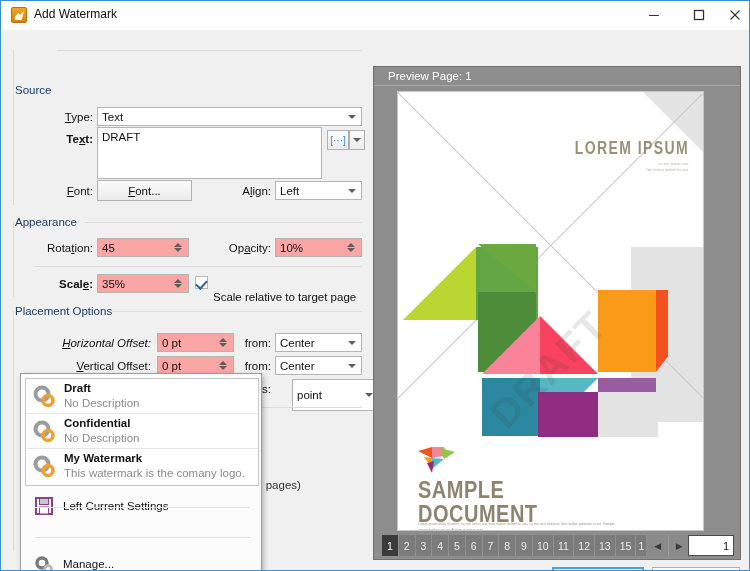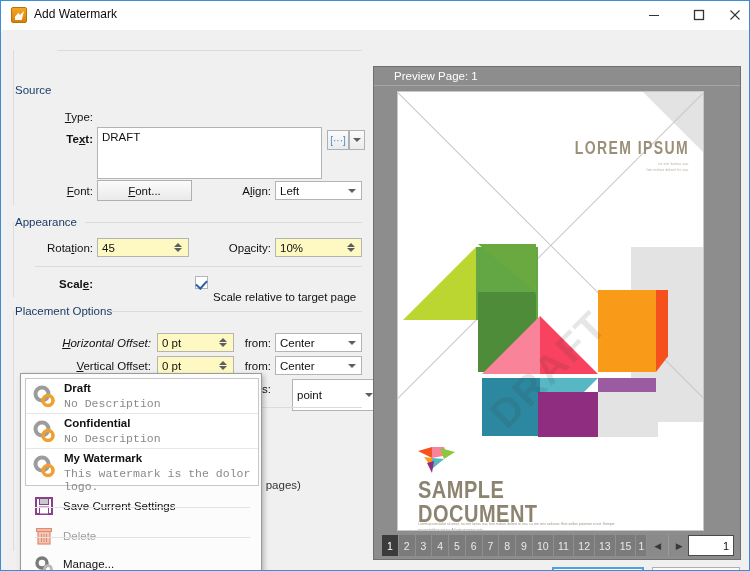--- a/index.html
+++ b/index.html
@@ -85,21 +85,21 @@
     padding-left: 4px;
   }
   .combo .arrow {
     position: absolute; right: 5px; top: 50%;
     width: 0; height: 0; margin-top: -2px;
     border-left: 4px solid transparent;
     border-right: 4px solid transparent;
     border-top: 4px solid #5e5e5e;
   }
   .spin {
-    position: absolute; background: #fef9c3;
+    position: absolute; background: #fca5a5;
     border: 1px solid #b4b4b4;
     font-size: 11.5px; color: #111;
     display: flex; align-items: center;
     padding-left: 4px;
   }
   .spin .up, .spin .dn {
     position: absolute; right: 6px;
     width: 0; height: 0;
     border-left: 4px solid transparent;
     border-right: 4px solid transparent;
@@ -170,41 +170,41 @@
   #menu-presets {
     position: absolute; left: 4px; top: 4px; width: 234px; height: 108px;
     border: 1px solid #c7c7c7; background: #fff;
   }
   .preset {
     position: relative; height: 35px; padding-left: 38px;
     border-bottom: 1px solid #e6e6e6;
   }
   .preset:last-child { border-bottom: none; }
   .preset .ptitle { position: absolute; left: 38px; top: 3px; font-weight: bold; font-size: 11.5px; color: #111; }
-  .preset .pdesc  { position: absolute; left: 38px; top: 18px; font-size: 11.5px; color: #8a8a8a; font-family: Liberation Mono, monospace; }
+  .preset .pdesc  { position: absolute; left: 38px; top: 18px; font-size: 11.5px; color: #8a8a8a; }
   .gear-pair { position: absolute; left: 6px; top: 5px; width: 26px; height: 26px; }
   .menu-item {
     position: absolute; left: 4px; width: 234px; height: 30px;
     display: flex; align-items: center; padding-left: 38px;
     font-size: 11.5px; color: #111;
   }
   .menu-item.disabled { color: #a0a0a0; }
   .menu-sep { position: absolute; left: 14px; width: 215px; height: 1px; background: #e2e2e2; }
 
   
   #preview {
     position: absolute; left: 371px; top: 36px; width: 368px; height: 494px;
     background: #8d8d8d;
     border: 1px solid #707070;
   }
   #preview-header {
     position: absolute; left: 0; top: 0; width: 100%; height: 18px;
     background: #8d8d8d;
     color: #ffffff; font-size: 11.5px;
-    display: flex; align-items: center; padding-left: 20px;
+    display: flex; align-items: center; padding-left: 14px;
   }
   #preview-header-rule {
     position: absolute; left: 0; top: 18px; width: 100%; height: 1px; background: #a6a6a6;
   }
   #page-canvas {
     position: absolute; left: 23px; top: 24px; width: 307px; height: 440px;
     background: #ffffff;
     border: 1px solid #c8c8c8;
     overflow: hidden;
   }
@@ -301,20 +301,24 @@
 
   <div id="body">
 
     <div id="left-pane">
 
       <div class="group-title" style="left:8px; top:9px;margin-top:40px;">Source</div>
       <div class="group-line" style="left:50px; top:15px; width:305px;"></div>
       <div class="group-line" style="left:6px; top:15px; width:1px; height:155px;"></div>
 
       <div class="field-label" style="left:20px; top:76px; width:66px;"><u>T</u>ype:</div>
+      <div class="combo" style="left:90px; top:72px; width:265px; height:19px;">
+        <span>Text</span>
+        <span class="arrow"></span>
+      </div>
 
       <div class="field-label" style="left:20px; top:98px; width:66px;font-weight:bold;">Te<u>x</u>t:</div>
       <div class="tbox" style="left:90px; top:92px; width:225px; height:52px; align-items:flex-start; padding-top:3px;">
         <span>DRAFT</span>
       </div>
       <div id="insert-btn">
         <span>[···]</span>
       </div>
       <div id="insert-drop">
         <span class="arrow"></span>
@@ -342,20 +346,25 @@
       </div>
       <div class="field-label" style="left:205px; top:207px; width:59px;">Op<u>a</u>city:</div>
       <div class="spin" style="left:268px; top:203px; width:87px; height:19px;">
         <span>10%</span>
         <span class="up"></span>
         <span class="dn"></span>
       </div>
       <div class="group-line" style="left:28px; top:231px; width:327px;"></div>
 
       <div class="field-label" style="left:20px; top:243px; width:66px;font-weight:bold;">Scal<u>e</u>:</div>
+      <div class="spin" style="left:90px; top:239px; width:92px; height:19px;">
+        <span>35%</span>
+        <span class="up"></span>
+        <span class="dn"></span>
+      </div>
       <div id="chk-box"></div>
       <div style="position:absolute; left:206px; top:256px; font-size:11.5px; color:#111;">Scale relative to target page</div>
 
       <div class="group-title" style="left:8px; top:270px;">Placement Options</div>
       <div class="group-line" style="left:105px; top:276px; width:250px;"></div>
       <div class="group-line" style="left:6px; top:276px; width:1px; height:240px;"></div>
 
       <div class="field-label" style="left:20px; top:302px; width:124px;font-style:italic;"><u>H</u>orizontal Offset:</div>
       <div class="spin" style="left:150px; top:298px; width:77px; height:19px;">
         <span>0 pt</span>
@@ -411,44 +420,34 @@
             <span class="ptitle">Confidential</span>
             <span class="pdesc">No Description</span>
           </div>
 
           <div class="preset">
             <svg class="gear-pair" viewBox="0 0 26 26">
               <circle cx="10" cy="10" r="6.5" fill="none" stroke="#9c9c9c" stroke-width="4"></circle>
               <circle cx="16" cy="16.5" r="5" fill="none" stroke="#f0a030" stroke-width="3.6"></circle>
             </svg>
             <span class="ptitle">My Watermark</span>
-            <span class="pdesc">This watermark is the dolor logo.</span>
+            <span class="pdesc">This watermark is the comany logo.</span>
           </div>
         </div>
 
         <div class="menu-item" style="top:117px;">
           <svg style="position:absolute;left:10px;top:6px;" width="18" height="18" viewBox="0 0 18 18">
             <rect x="1" y="1" width="16" height="16" fill="#ffffff" stroke="#8b3f8b" stroke-width="2"></rect>
             <rect x="4.5" y="1.5" width="9" height="6" fill="#c9c9c9" stroke="#8b3f8b" stroke-width="1"></rect>
             <rect x="4.5" y="10" width="9" height="7" fill="#ffffff" stroke="#8b3f8b" stroke-width="1"></rect>
           </svg>
-          <span>Save Current Settings</span>
+          <span>Left Current Settings</span>
         </div>
         <div class="menu-sep" style="top:133px;"></div>
 
-        <div class="menu-item disabled" style="top:147px;">
-          <svg style="position:absolute;left:11px;top:6px;" width="16" height="18" viewBox="0 0 16 18">
-            <rect x="2" y="4" width="12" height="13" fill="#f5c3b4" stroke="#e08b6f" stroke-width="1.2"></rect>
-            <rect x="0.5" y="1.5" width="15" height="3" fill="#f2b9a6" stroke="#e08b6f" stroke-width="1"></rect>
-            <line x1="5.5" y1="7" x2="5.5" y2="15" stroke="#e08b6f" stroke-width="1"></line>
-            <line x1="8" y1="7" x2="8" y2="15" stroke="#e08b6f" stroke-width="1"></line>
-            <line x1="10.5" y1="7" x2="10.5" y2="15" stroke="#e08b6f" stroke-width="1"></line>
-          </svg>
-          <span>Delete</span>
-        </div>
         <div class="menu-sep" style="top:163px;"></div>
 
         <div class="menu-item" style="top:175px;">
           <svg style="position:absolute;left:9px;top:6px;" width="20" height="20" viewBox="0 0 20 20">
             <circle cx="8" cy="8" r="5" fill="none" stroke="#7a7a7a" stroke-width="3.4"></circle>
             <circle cx="14" cy="14" r="3.4" fill="none" stroke="#b9b9b9" stroke-width="2.8"></circle>
           </svg>
           <span>Manage...</span>
         </div>
       </div>

